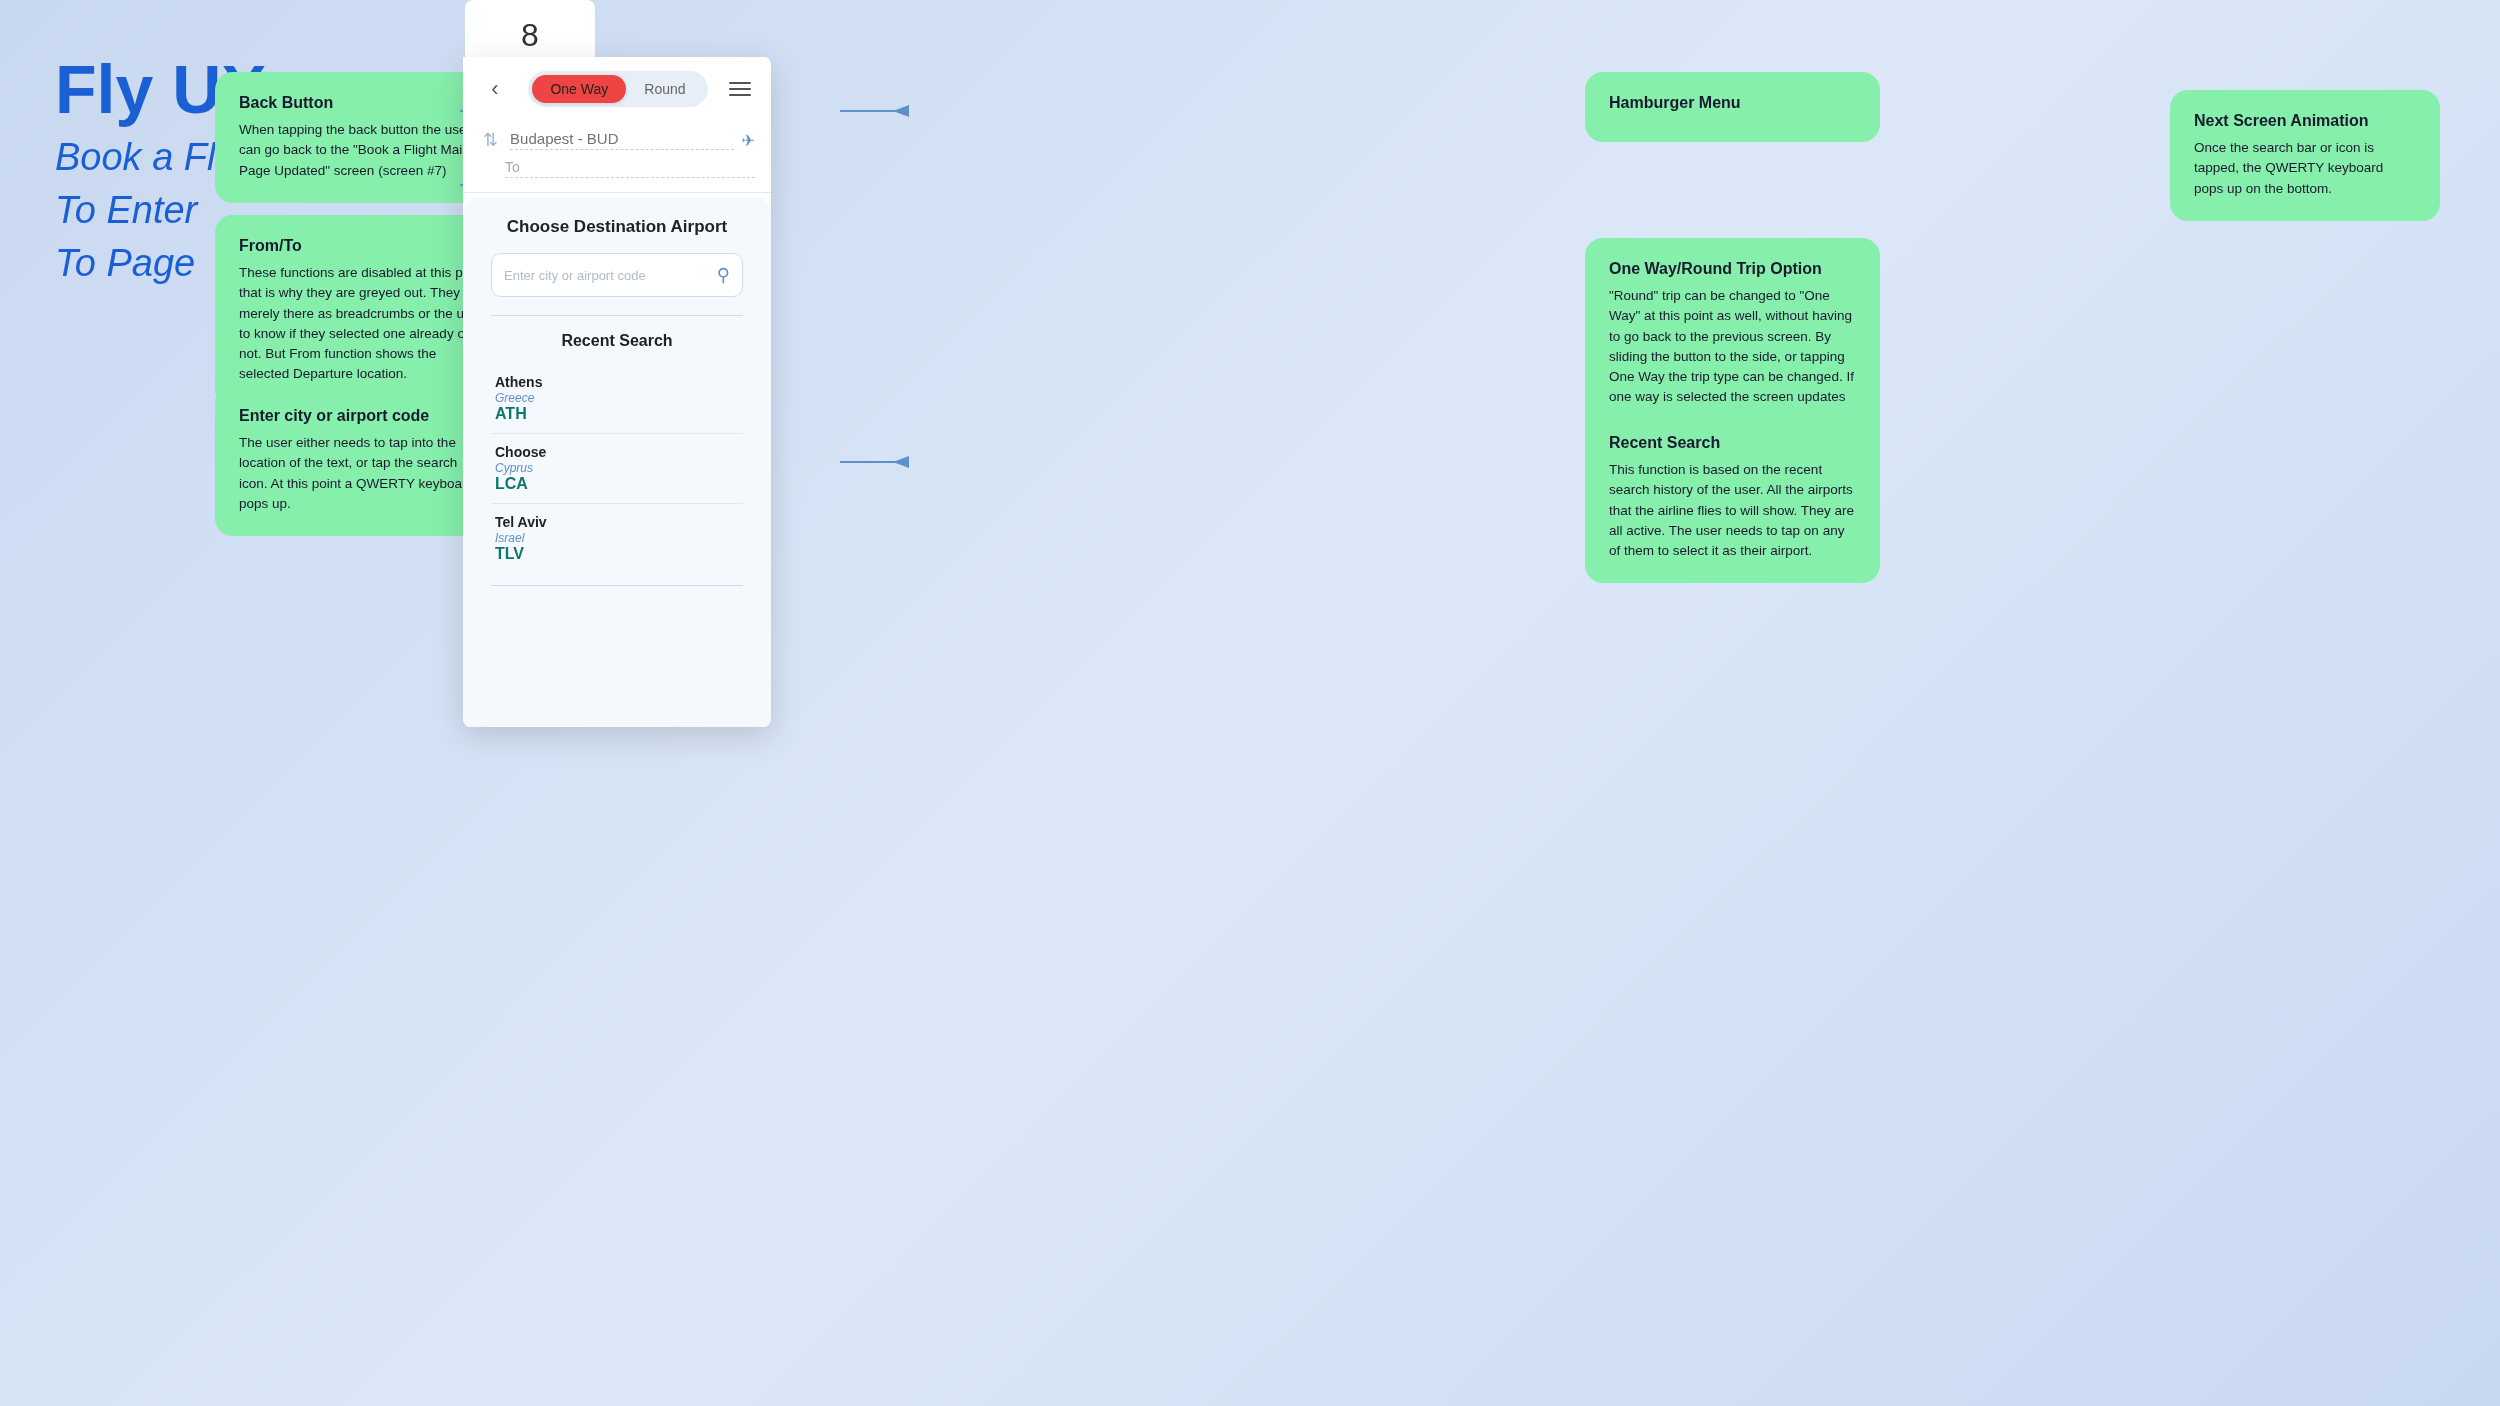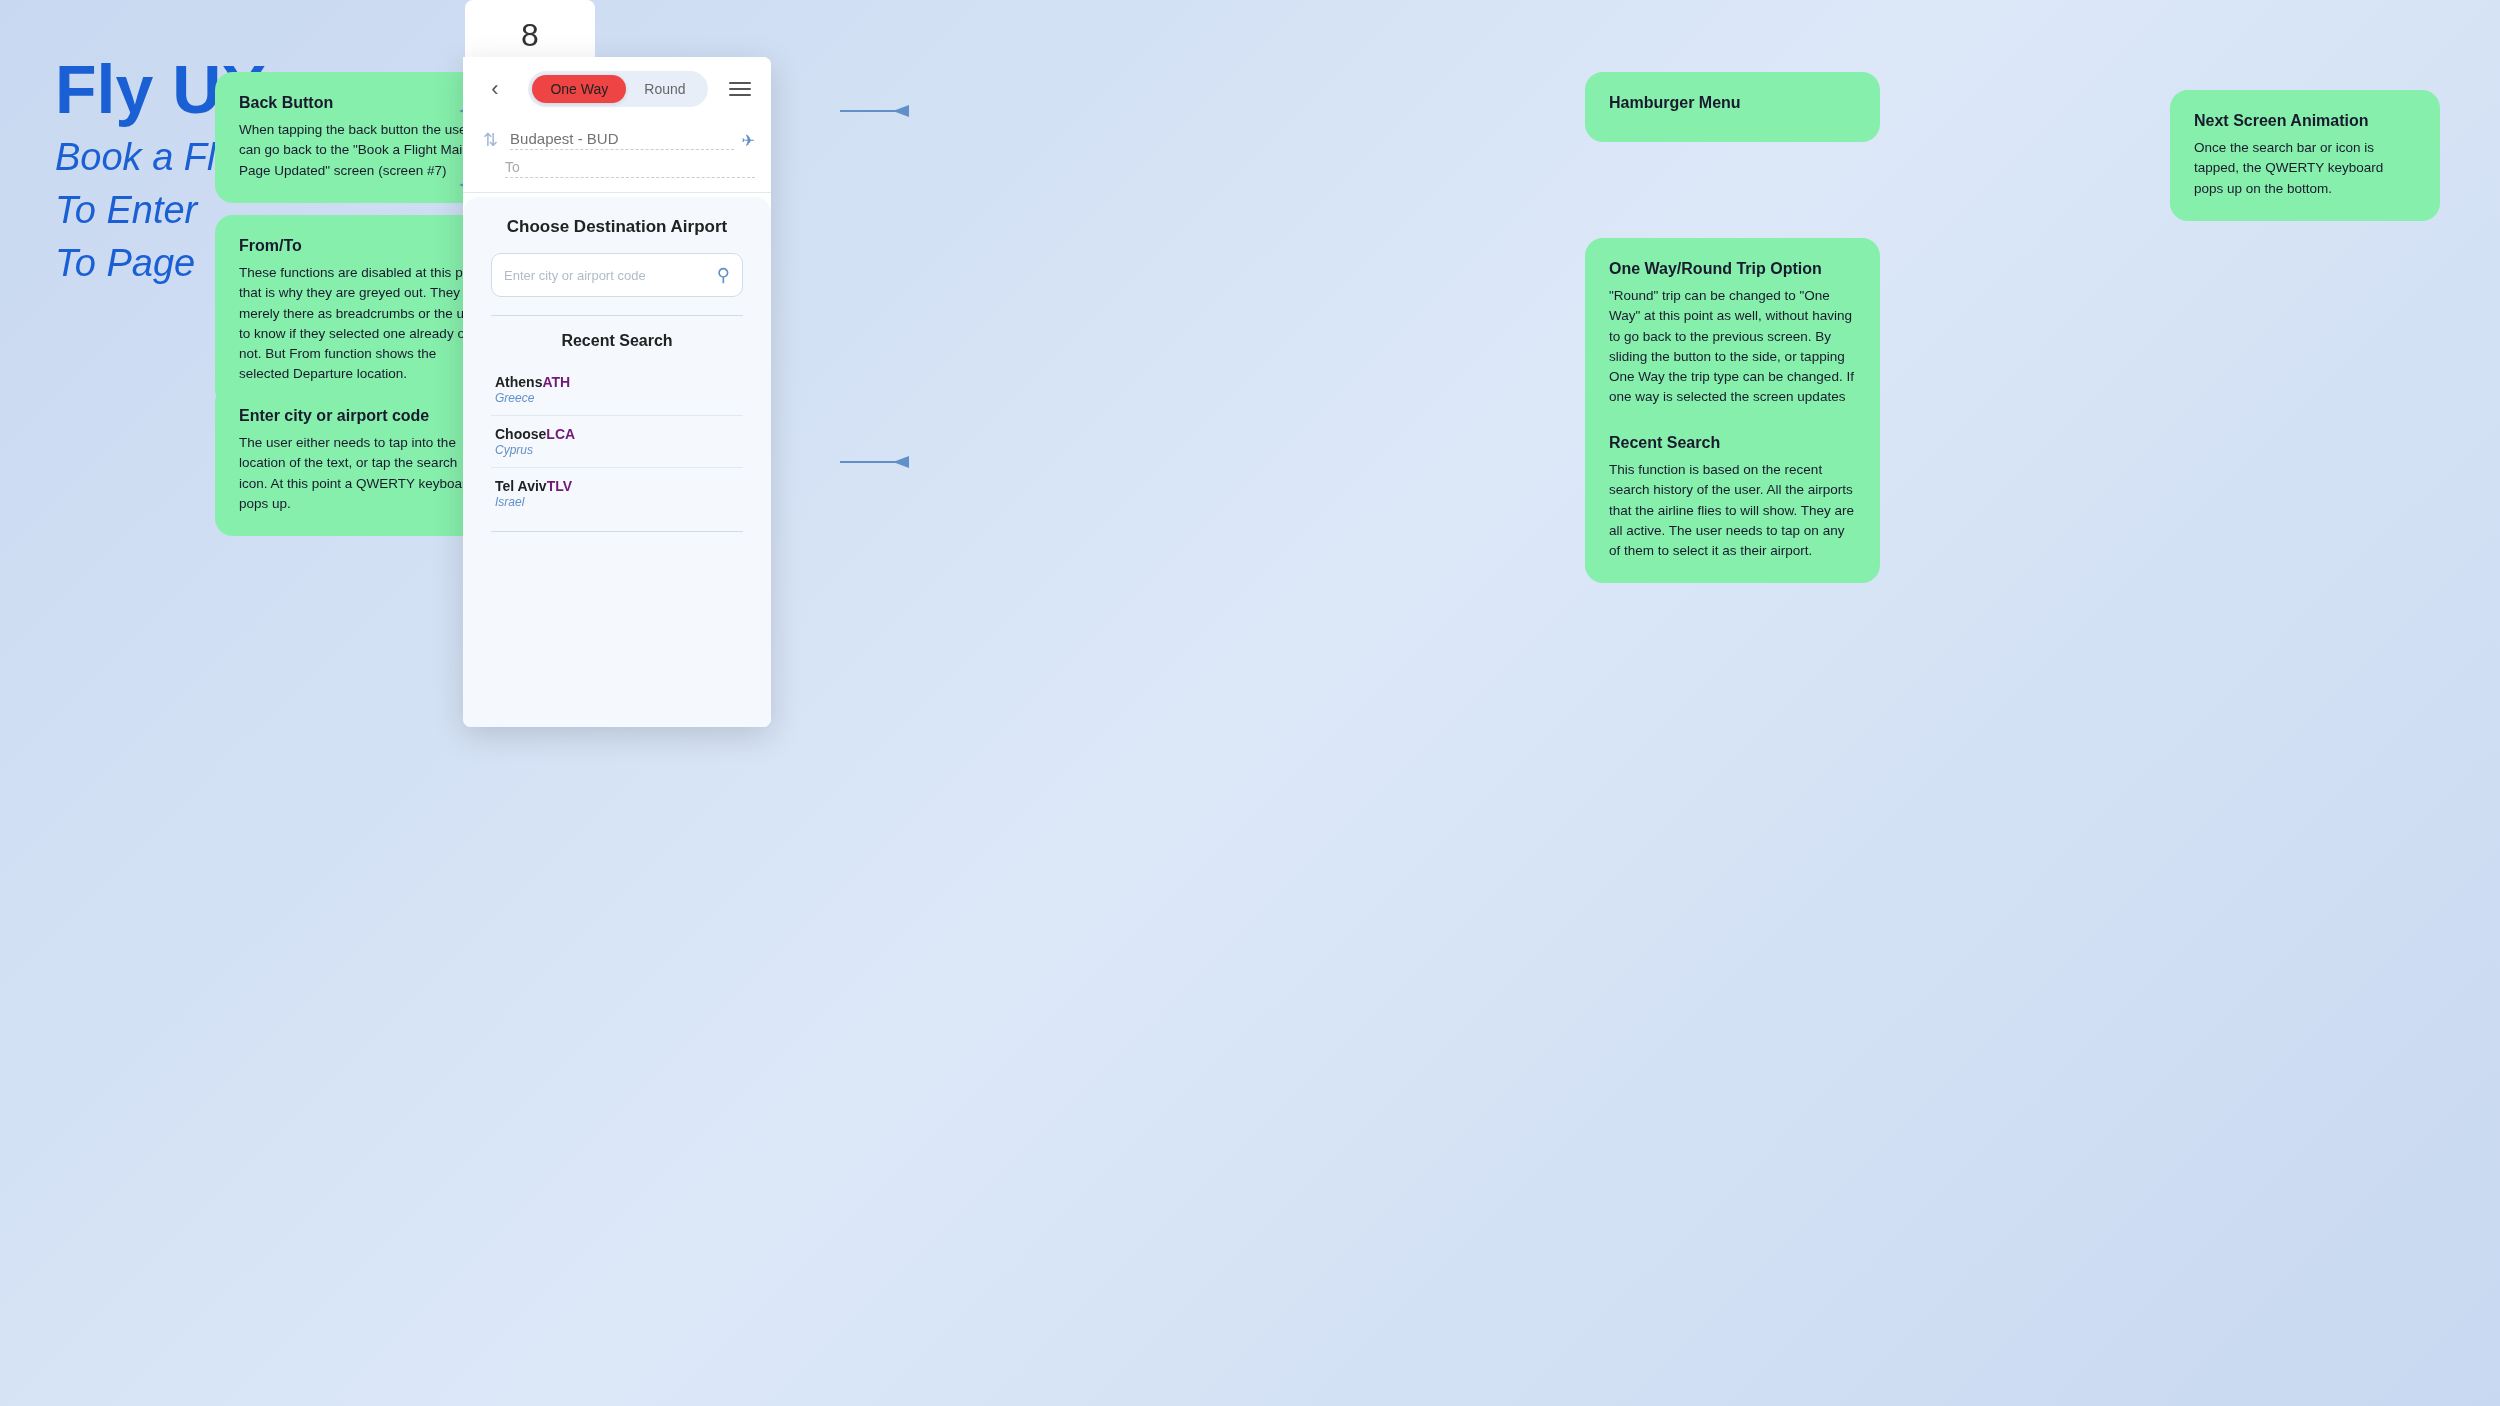--- a/index.html
+++ b/index.html
@@ -269,42 +269,43 @@
 
     .airport-list {
       display: flex;
       flex-direction: column;
       gap: 0;
     }
 
     .airport-item {
       display: flex;
       align-items: flex-start;
-      justify-content: flex-start;
+      justify-content: space-between;
       padding: 10px 4px;
       border-bottom: 1px solid #e0e8f0;
+      flex-direction: column;
     }
     .airport-item:last-child {
       border-bottom: none;
     }
     .airport-city {
       font-size: 14px;
       font-weight: 600;
       color: #222;
     }
     .airport-country {
       font-size: 12px;
       color: #6090c8;
       font-style: italic;
       margin-top: 1px;
     }
     .airport-code {
-      font-size: 14px;
+      font-size: 16px;
       font-weight: 600;
-      color: #701a75;
+      color: #0f766e;
     }
 
     .bottom-divider {
       height: 1px;
       background: #d0dcea;
       margin-top: 12px;
     }
   </style>
 </head>
 <body>

